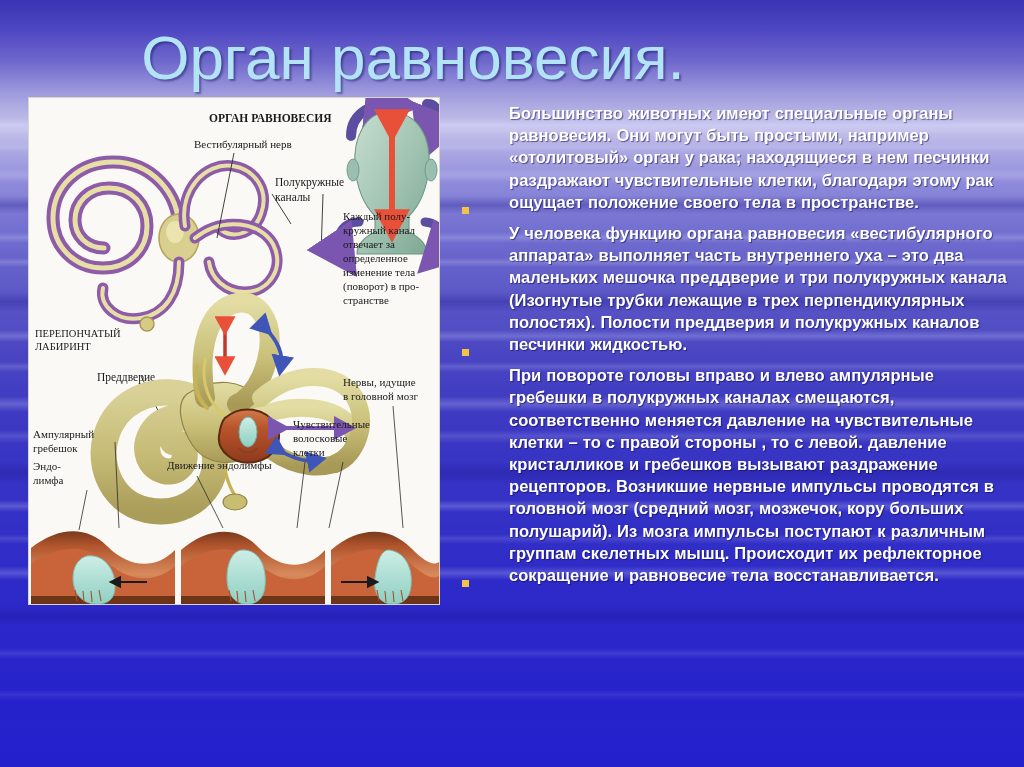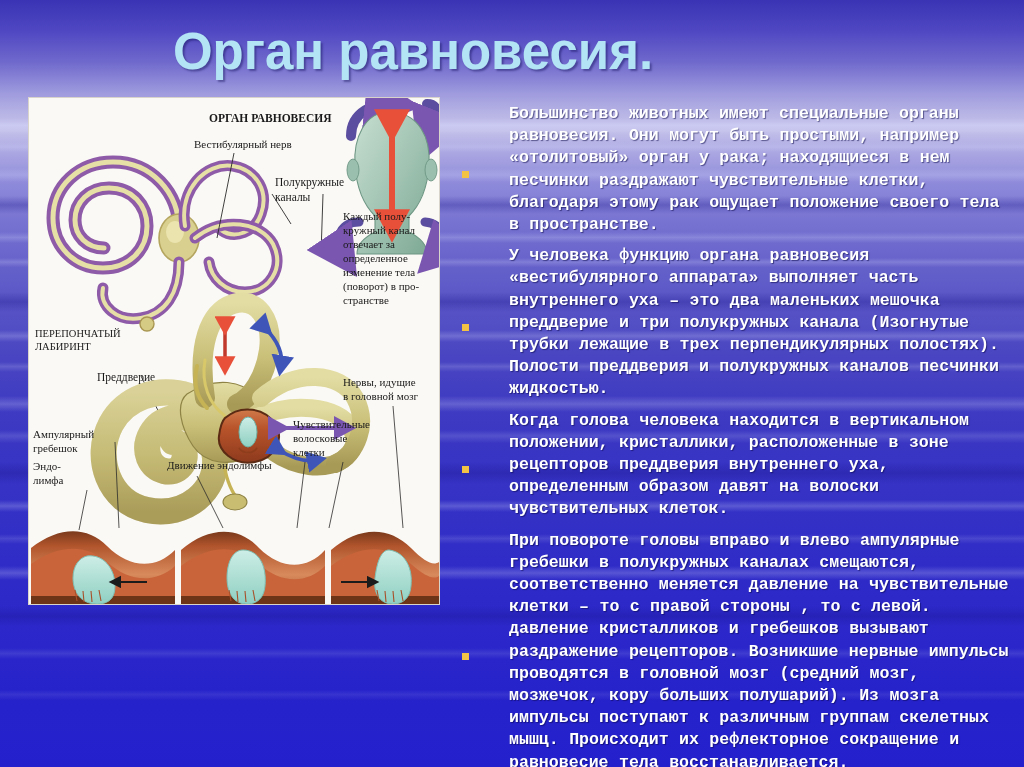--- a/index.html
+++ b/index.html
@@ -43,21 +43,21 @@
     background:linear-gradient(180deg, rgba(255,255,255,0) 0%, rgba(220,222,255,0.40) 45%, rgba(255,255,255,0) 100%);
     pointer-events:none;
   }
   .band.s { background:linear-gradient(180deg, rgba(255,255,255,0) 0%, rgba(205,208,250,0.26) 50%, rgba(255,255,255,0) 100%); }
   .band.d { background:linear-gradient(180deg, rgba(20,16,120,0) 0%, rgba(25,20,140,0.30) 50%, rgba(20,16,120,0) 100%); }
 
   
   #title {
     position:absolute; left:0; top:22px; width:826px;
     text-align:center;
-    font-size:51px; font-weight:bold;
+    font-size:62px; font-weight:normal;
     color:#b3e4f5;
     letter-spacing:0px;
     text-shadow:2px 2px 2px rgba(20,18,90,0.45);
     z-index:6;
   }
 
   
   #figure {
     position:absolute; left:28px; top:97px;
     width:412px; height:508px;
@@ -68,23 +68,22 @@
   }
   #fig-svg { display:block; width:412px; height:543px; }
 
   
   #body {
     position:absolute; left:462px; top:103px;
     width:548px;
     z-index:6;
   }
   .bullet {
-    display:flex; align-items:center;
+    display:flex; align-items:flex-end;
     margin-bottom:9px;
-    font-family:Liberation Mono, monospace;
   }
   .marker {
     flex:0 0 auto;
     width:7px; height:7px;
     background:#f2c344;
     margin-top:9px; margin-right:40px;
   }
   .btext {
     flex:1 1 auto;
     color:#ffffff;
@@ -337,21 +336,17 @@
     <div class="bullet">
       <span class="marker"></span>
       <span class="btext">Большинство животных имеют специальные органы равновесия. Они могут быть простыми, например «отолитовый» орган у рака; находящиеся в нем песчинки раздражают чувствительные клетки, благодаря этому рак ощущает положение своего тела в пространстве.</span>
     </div>
     <div class="bullet">
       <span class="marker"></span>
       <span class="btext">У человека функцию органа равновесия «вестибулярного аппарата» выполняет часть внутреннего уха – это два маленьких мешочка преддверие и три полукружных канала (Изогнутые трубки лежащие в трех перпендикулярных полостях). Полости преддверия и полукружных каналов песчинки жидкостью.</span>
     </div>
     <div class="bullet">
       <span class="marker"></span>
-      <span class="btext">Когда голова человека находится в вертикальном положении, кристаллики, расположенные в зоне рецепторов преддверия внутреннего уха, определенным образом давят на волоски чувствительных клеток.</span>
-    </div>
-    <div class="bullet">
-      <span class="marker"></span>
       <span class="btext">При повороте головы вправо и влево ампулярные гребешки в полукружных каналах смещаются, соответственно меняется давление на чувствительные клетки – то с правой стороны , то с левой. давление кристалликов и гребешков вызывают раздражение рецепторов. Возникшие нервные импульсы проводятся в головной мозг (средний мозг, мозжечок, кору больших полушарий). Из мозга импульсы поступают к различным группам скелетных мышц. Происходит их рефлекторное сокращение и равновесие тела восстанавливается.</span>
     </div>
   </div>
 
 </div>
 
 </body></html>

